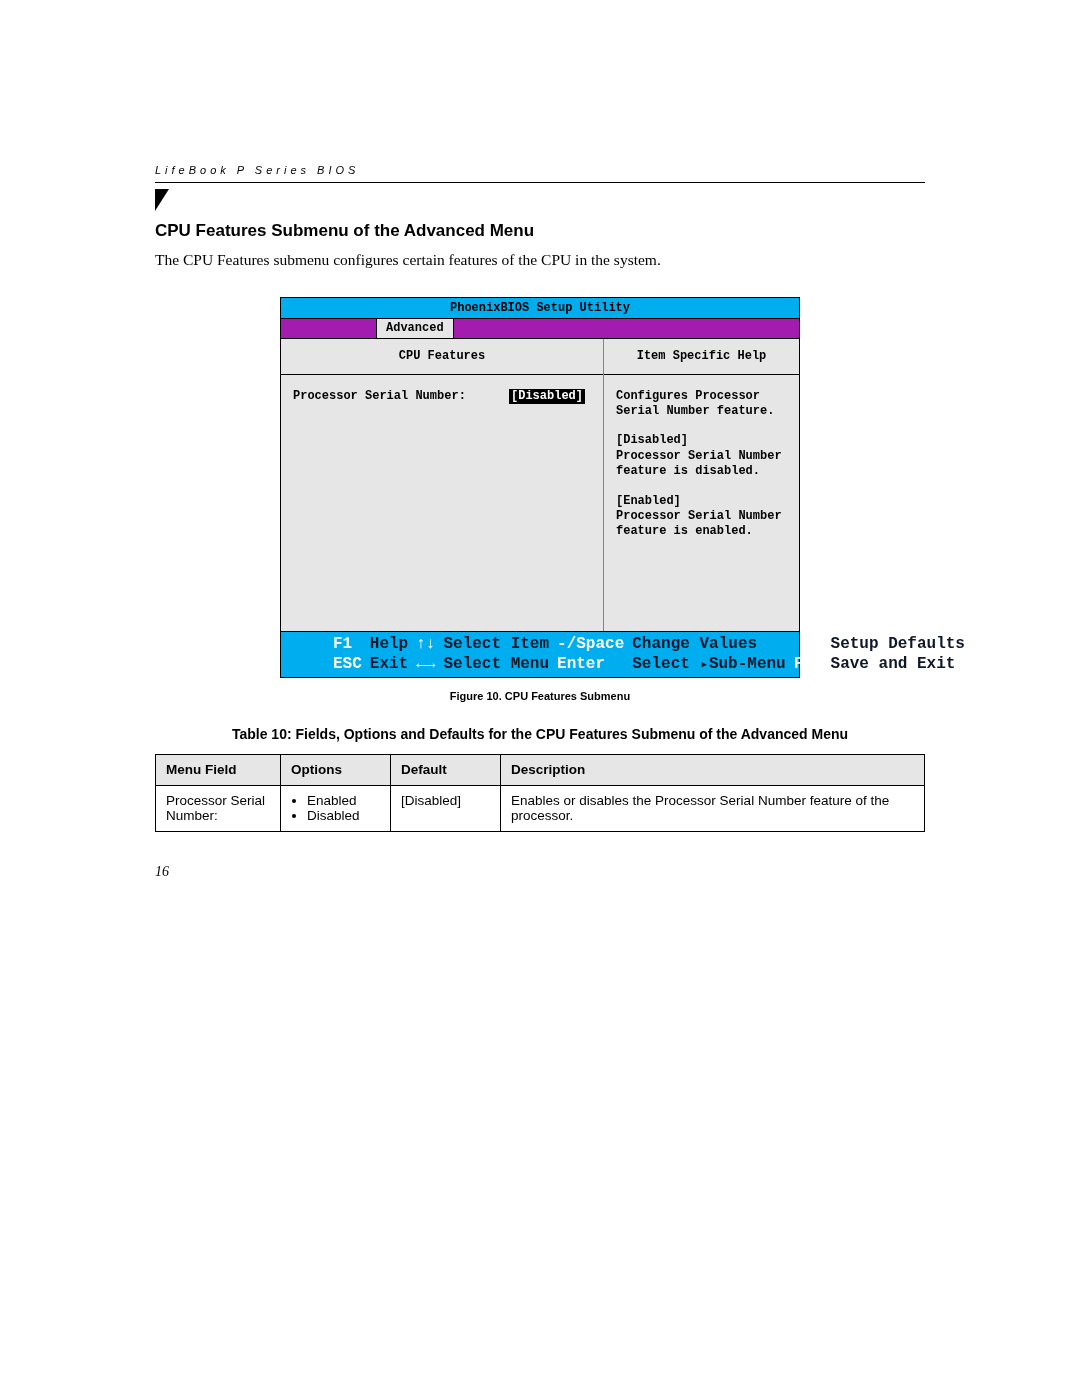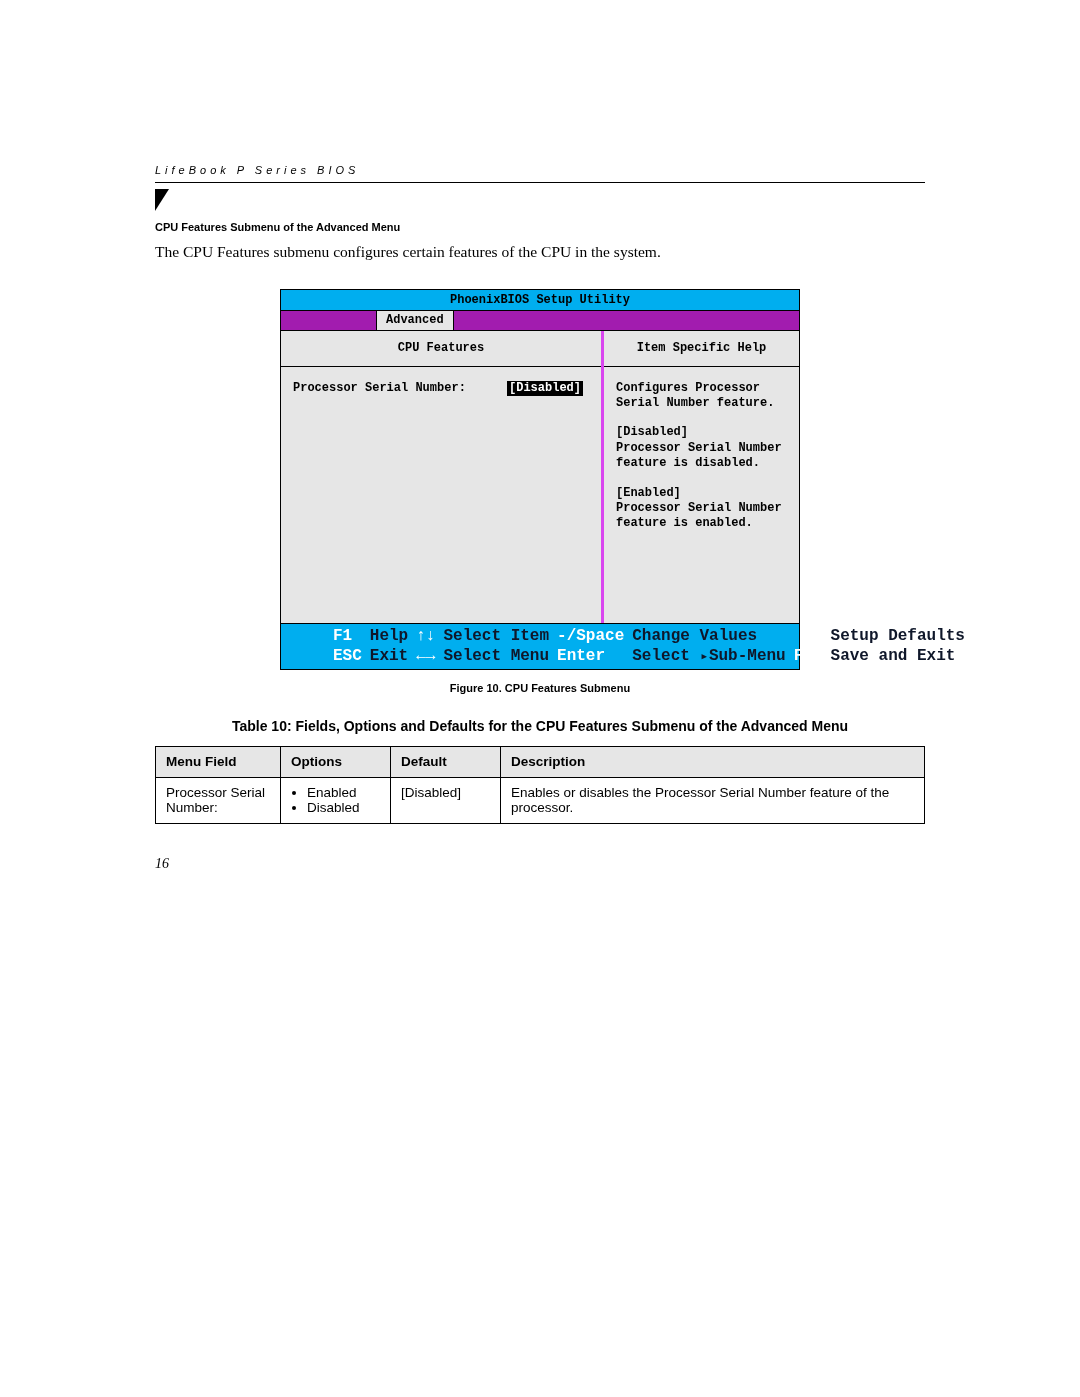--- a/index.html
+++ b/index.html
@@ -34,21 +34,21 @@
     border-style: solid;
     border-width: 0 14px 22px 0;
     border-color: transparent #000 transparent transparent;
     transform: scaleX(-1);
     margin-top: -4px;
     margin-bottom: 10px;
   }
   .section-title {
     font-family: Arial, Helvetica, sans-serif;
     font-weight: bold;
-    font-size: 11px;
+    font-size: 17px;
     margin: 6px 0 10px 0;
   }
   .intro-text {
     font-family: "Palatino Linotype", "Book Antiqua", Palatino, serif;
     font-size: 15.5px;
     margin-bottom: 28px;
   }
 
   
   .bios-wrap {
@@ -91,21 +91,21 @@
   }
 
   .bios-body {
     display: flex;
     border: 1px solid #000;
     border-top: 0;
     background: #e6e6e6;
   }
   .bios-left {
     flex: 1;
-    border-right: 3px solid #d946ef;
+    border-right: 1px solid #d946ef;
     display: flex;
     flex-direction: column;
   }
   .bios-right {
     width: 195px;
     display: flex;
     flex-direction: column;
   }
   .panel-title {
     text-align: center;

